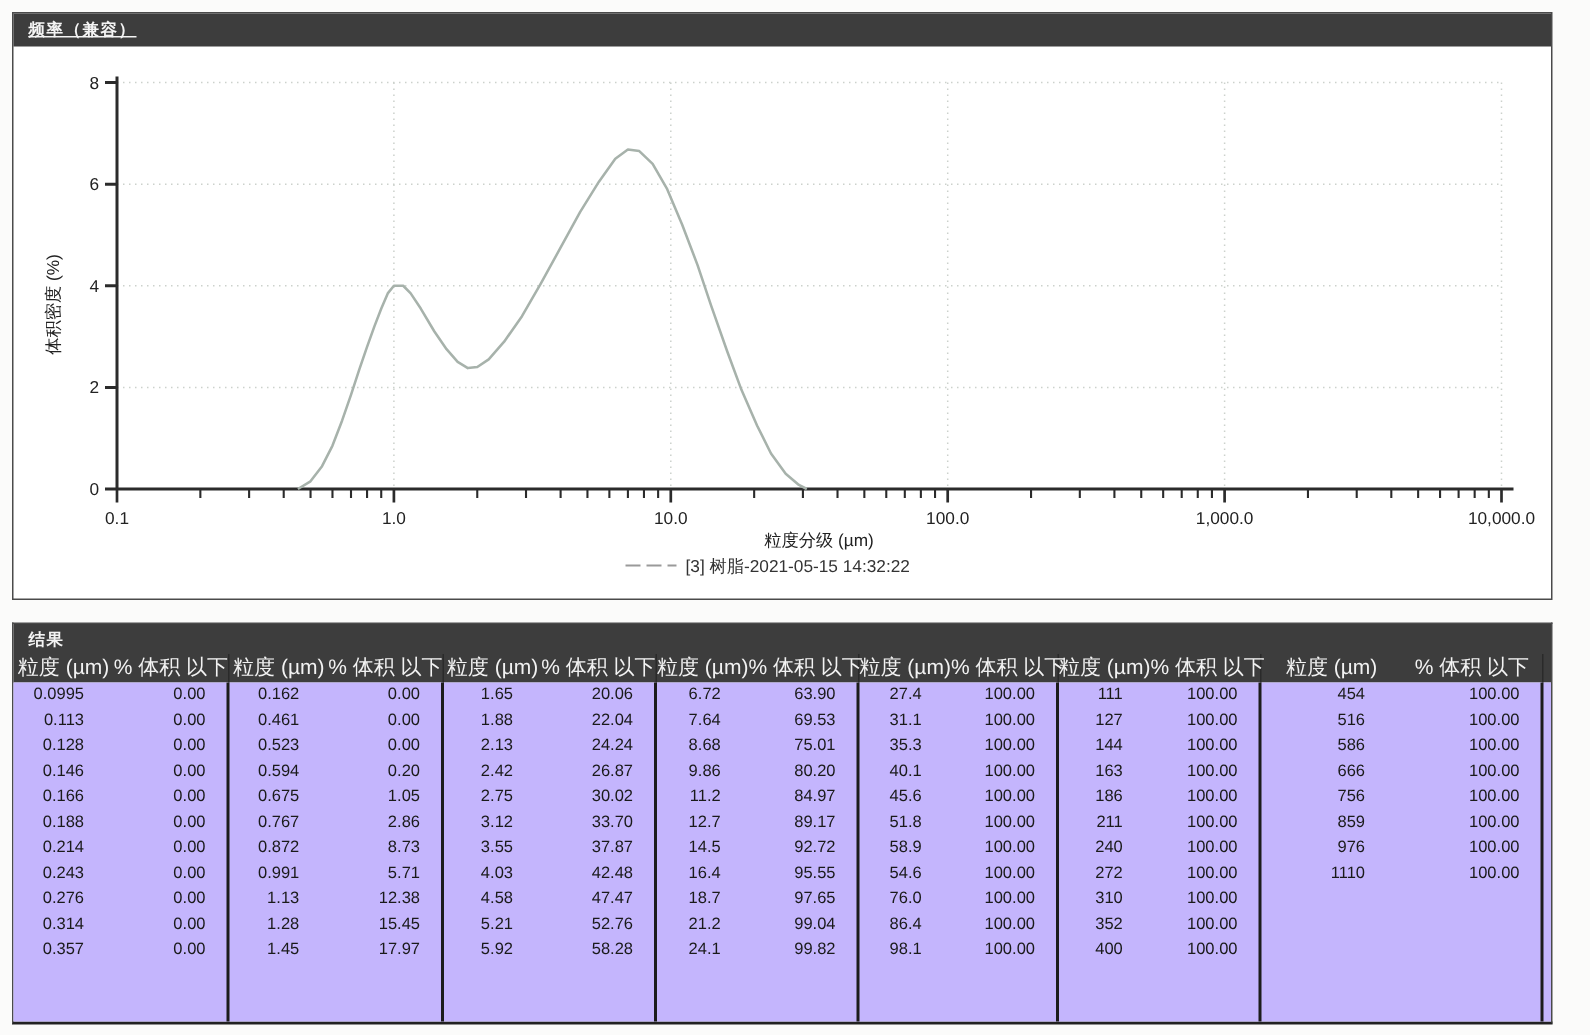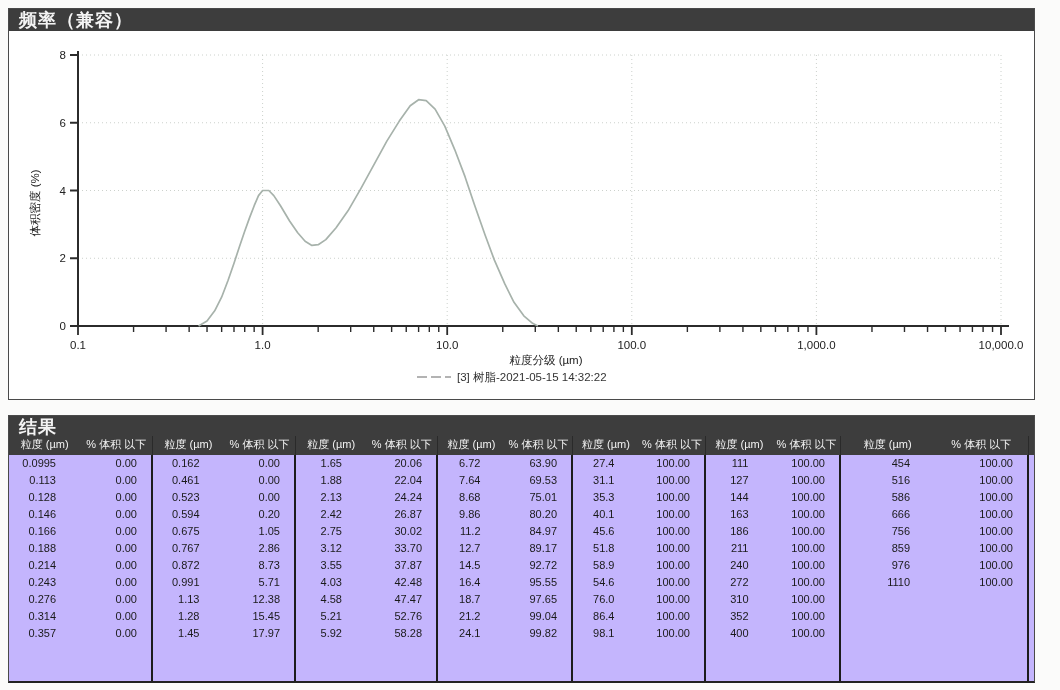--- a/index.html
+++ b/index.html
@@ -1,27 +1,27 @@
 <!DOCTYPE html>
 <html><head>
 <meta charset="utf-8">
 <style>
   html,body{margin:0;padding:0;background:#fbfbfa;font-family:"Liberation Sans","DejaVu Sans",sans-serif;}
   #stage{position:relative;width:1060px;height:690px;background:#fbfbfa;overflow:hidden;}
   .panel{position:absolute;background:#fff;border:1px solid #4a4a4a;box-sizing:border-box;}
   #chart-panel{left:8px;top:8px;width:1027px;height:392px;}
   #results-panel{left:8px;top:415px;width:1027px;height:268px;border-bottom:2px solid #222;}
   .panel-header{background:#3d3d3d;color:#f4f4f4;}
-  #chart-panel .panel-header{height:22px;line-height:22px;font-size:18px;font-weight:bold;padding-left:10px;letter-spacing:1px;}
+  #chart-panel .panel-header{height:22px;line-height:22px;font-size:11px;font-weight:bold;padding-left:10px;letter-spacing:1px;text-decoration:underline;}
   #chart-svg{display:block;}
   
   #results-header{padding:0;}
-  #results-title{height:20px;line-height:22px;font-size:18px;font-weight:bold;padding-left:10px;letter-spacing:1px;}
+  #results-title{height:20px;line-height:22px;font-size:11px;font-weight:bold;padding-left:10px;letter-spacing:1px;}
   .tgrid{display:grid;grid-template-columns:144px 143px 142px 135px 133px 135px 188px 1fr;}
-  .ghead{display:grid;grid-template-columns:1fr 1fr;height:19px;line-height:17px;font-size:11px;color:#f2f2f2;border-right:1px solid #2a2a2a;}
+  .ghead{display:grid;grid-template-columns:1fr 1fr;height:19px;line-height:17px;font-size:14px;color:#f2f2f2;border-right:1px solid #2a2a2a;}
   .ghead:last-child{border-right:none;}
   .ghead span{text-align:center;white-space:nowrap;}
   #results-body{background:#c4b5fd;height:226px;}
   .gcol{border-right:2px solid #1c1c1c;}
   .gcol.filler{border-right:none;}
   .trow{display:grid;grid-template-columns:1fr 1fr;height:17px;line-height:17px;font-size:11px;color:#1a1a1a;}
   .trow .size{text-align:right;padding-right:24px;}
   .trow .pct{text-align:right;padding-right:14px;}
 </style>
 </head>

